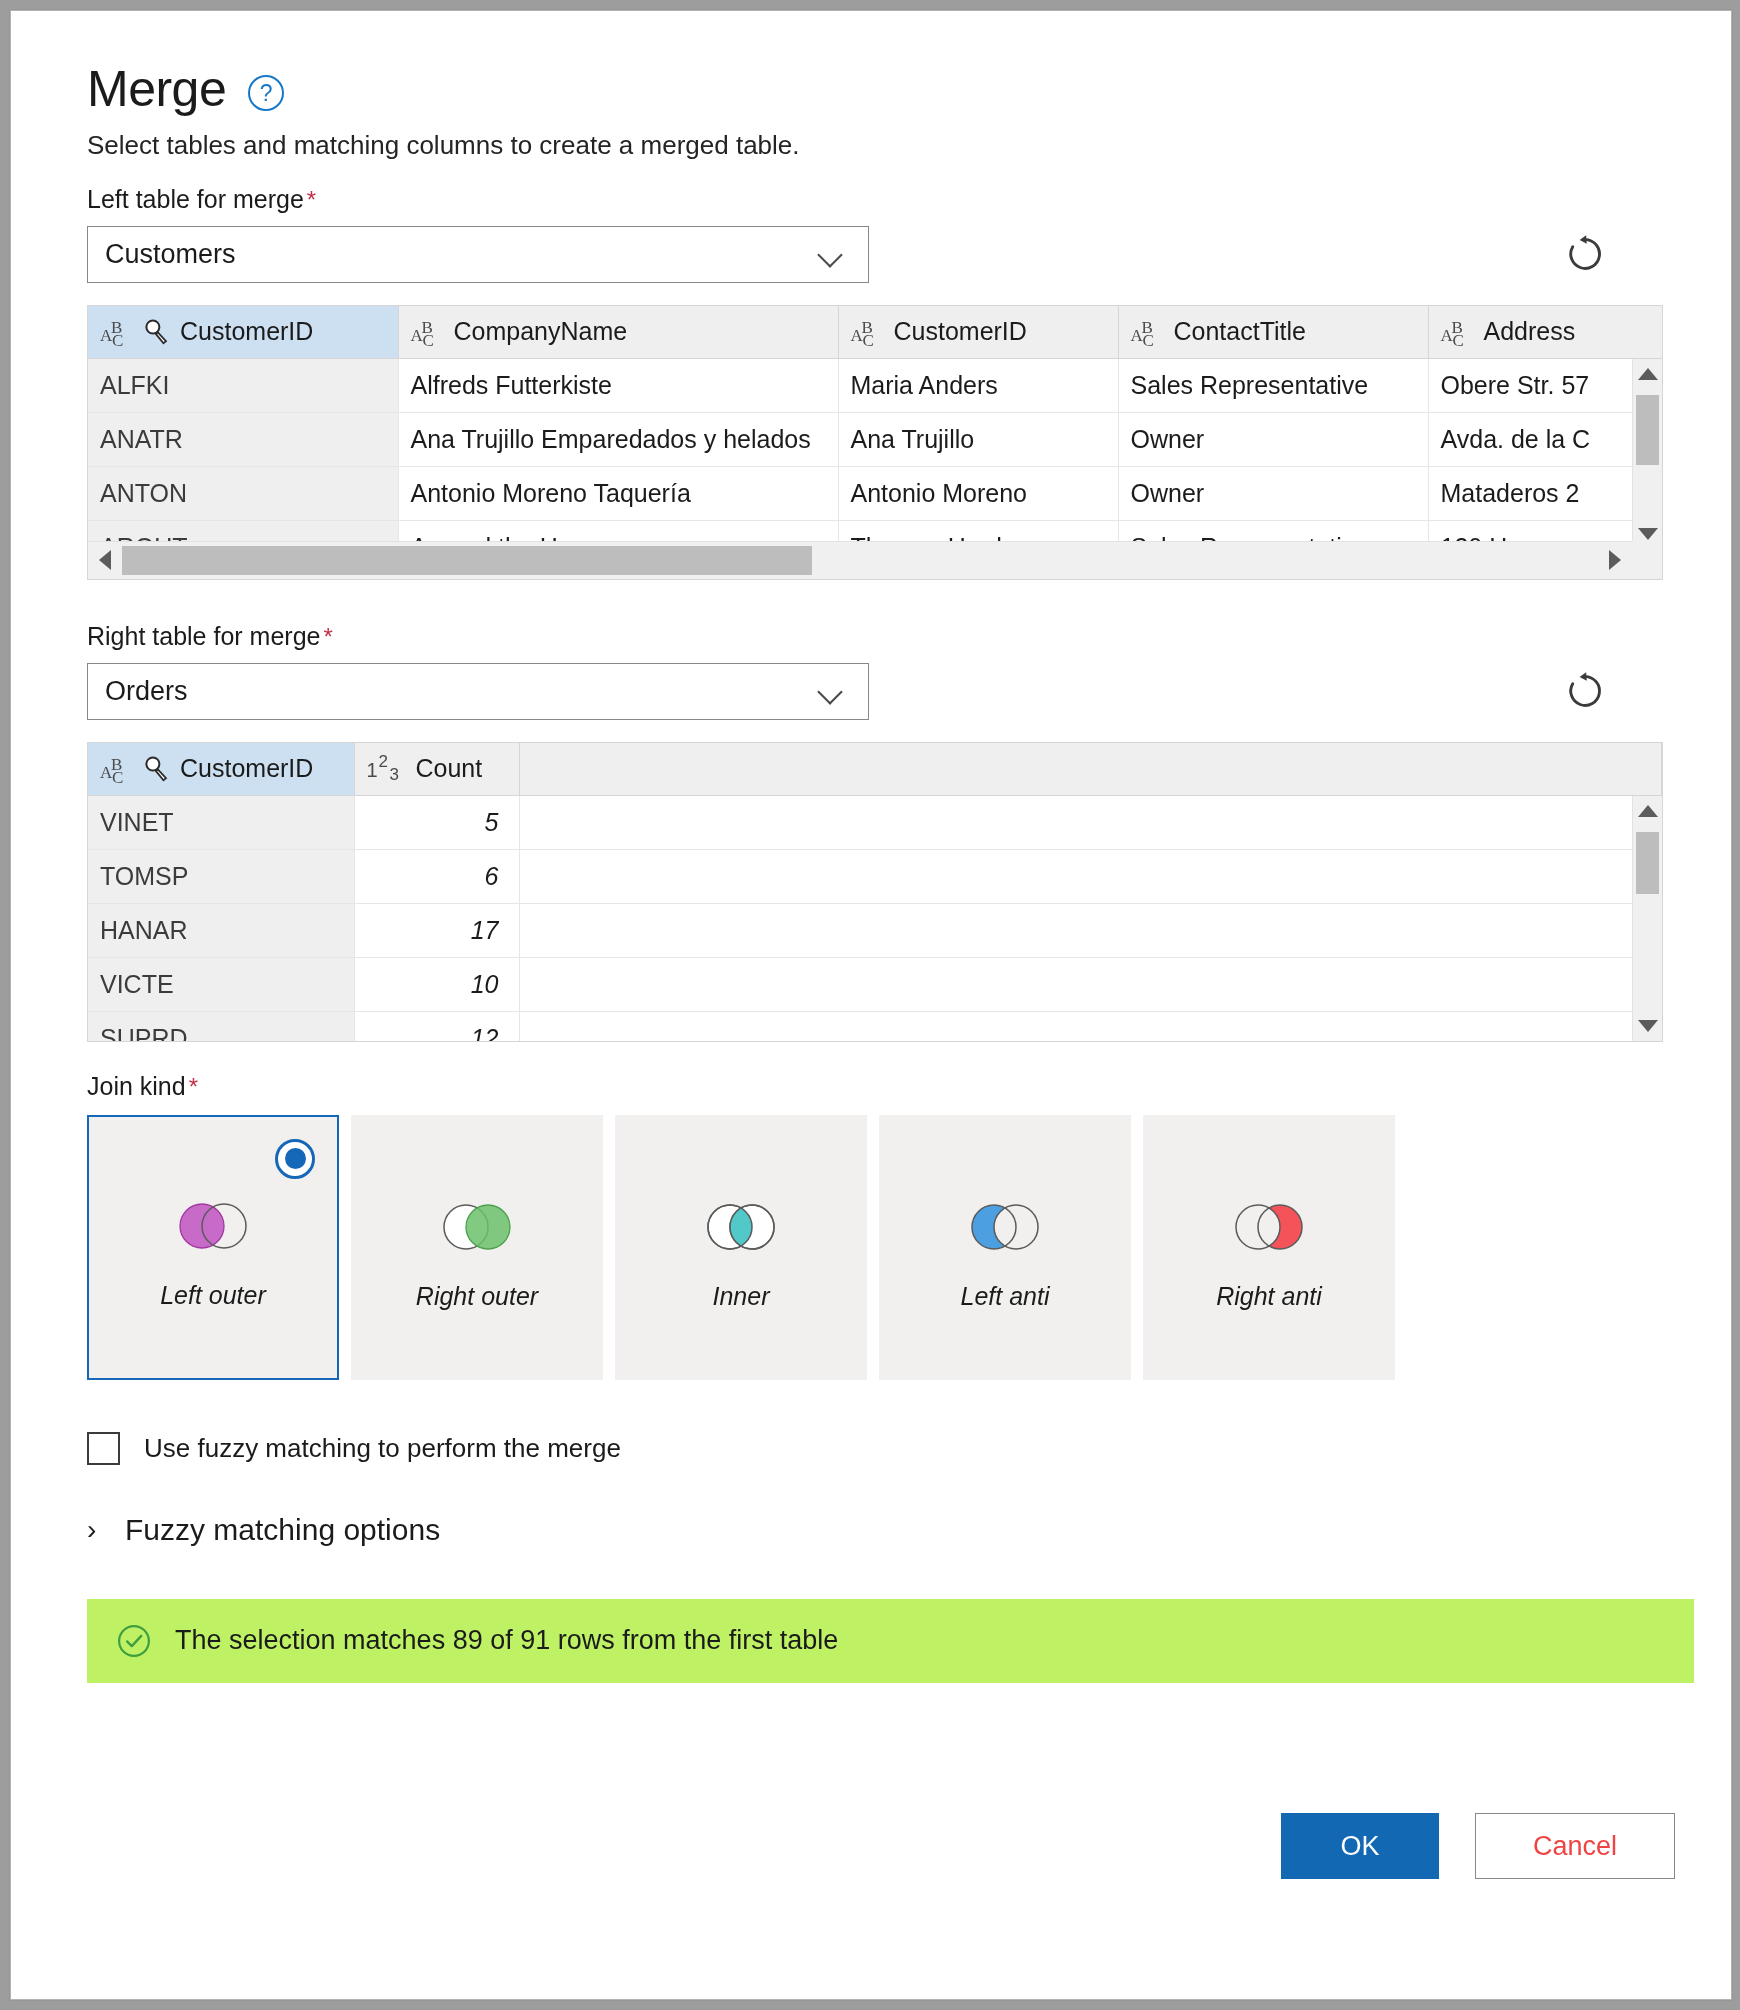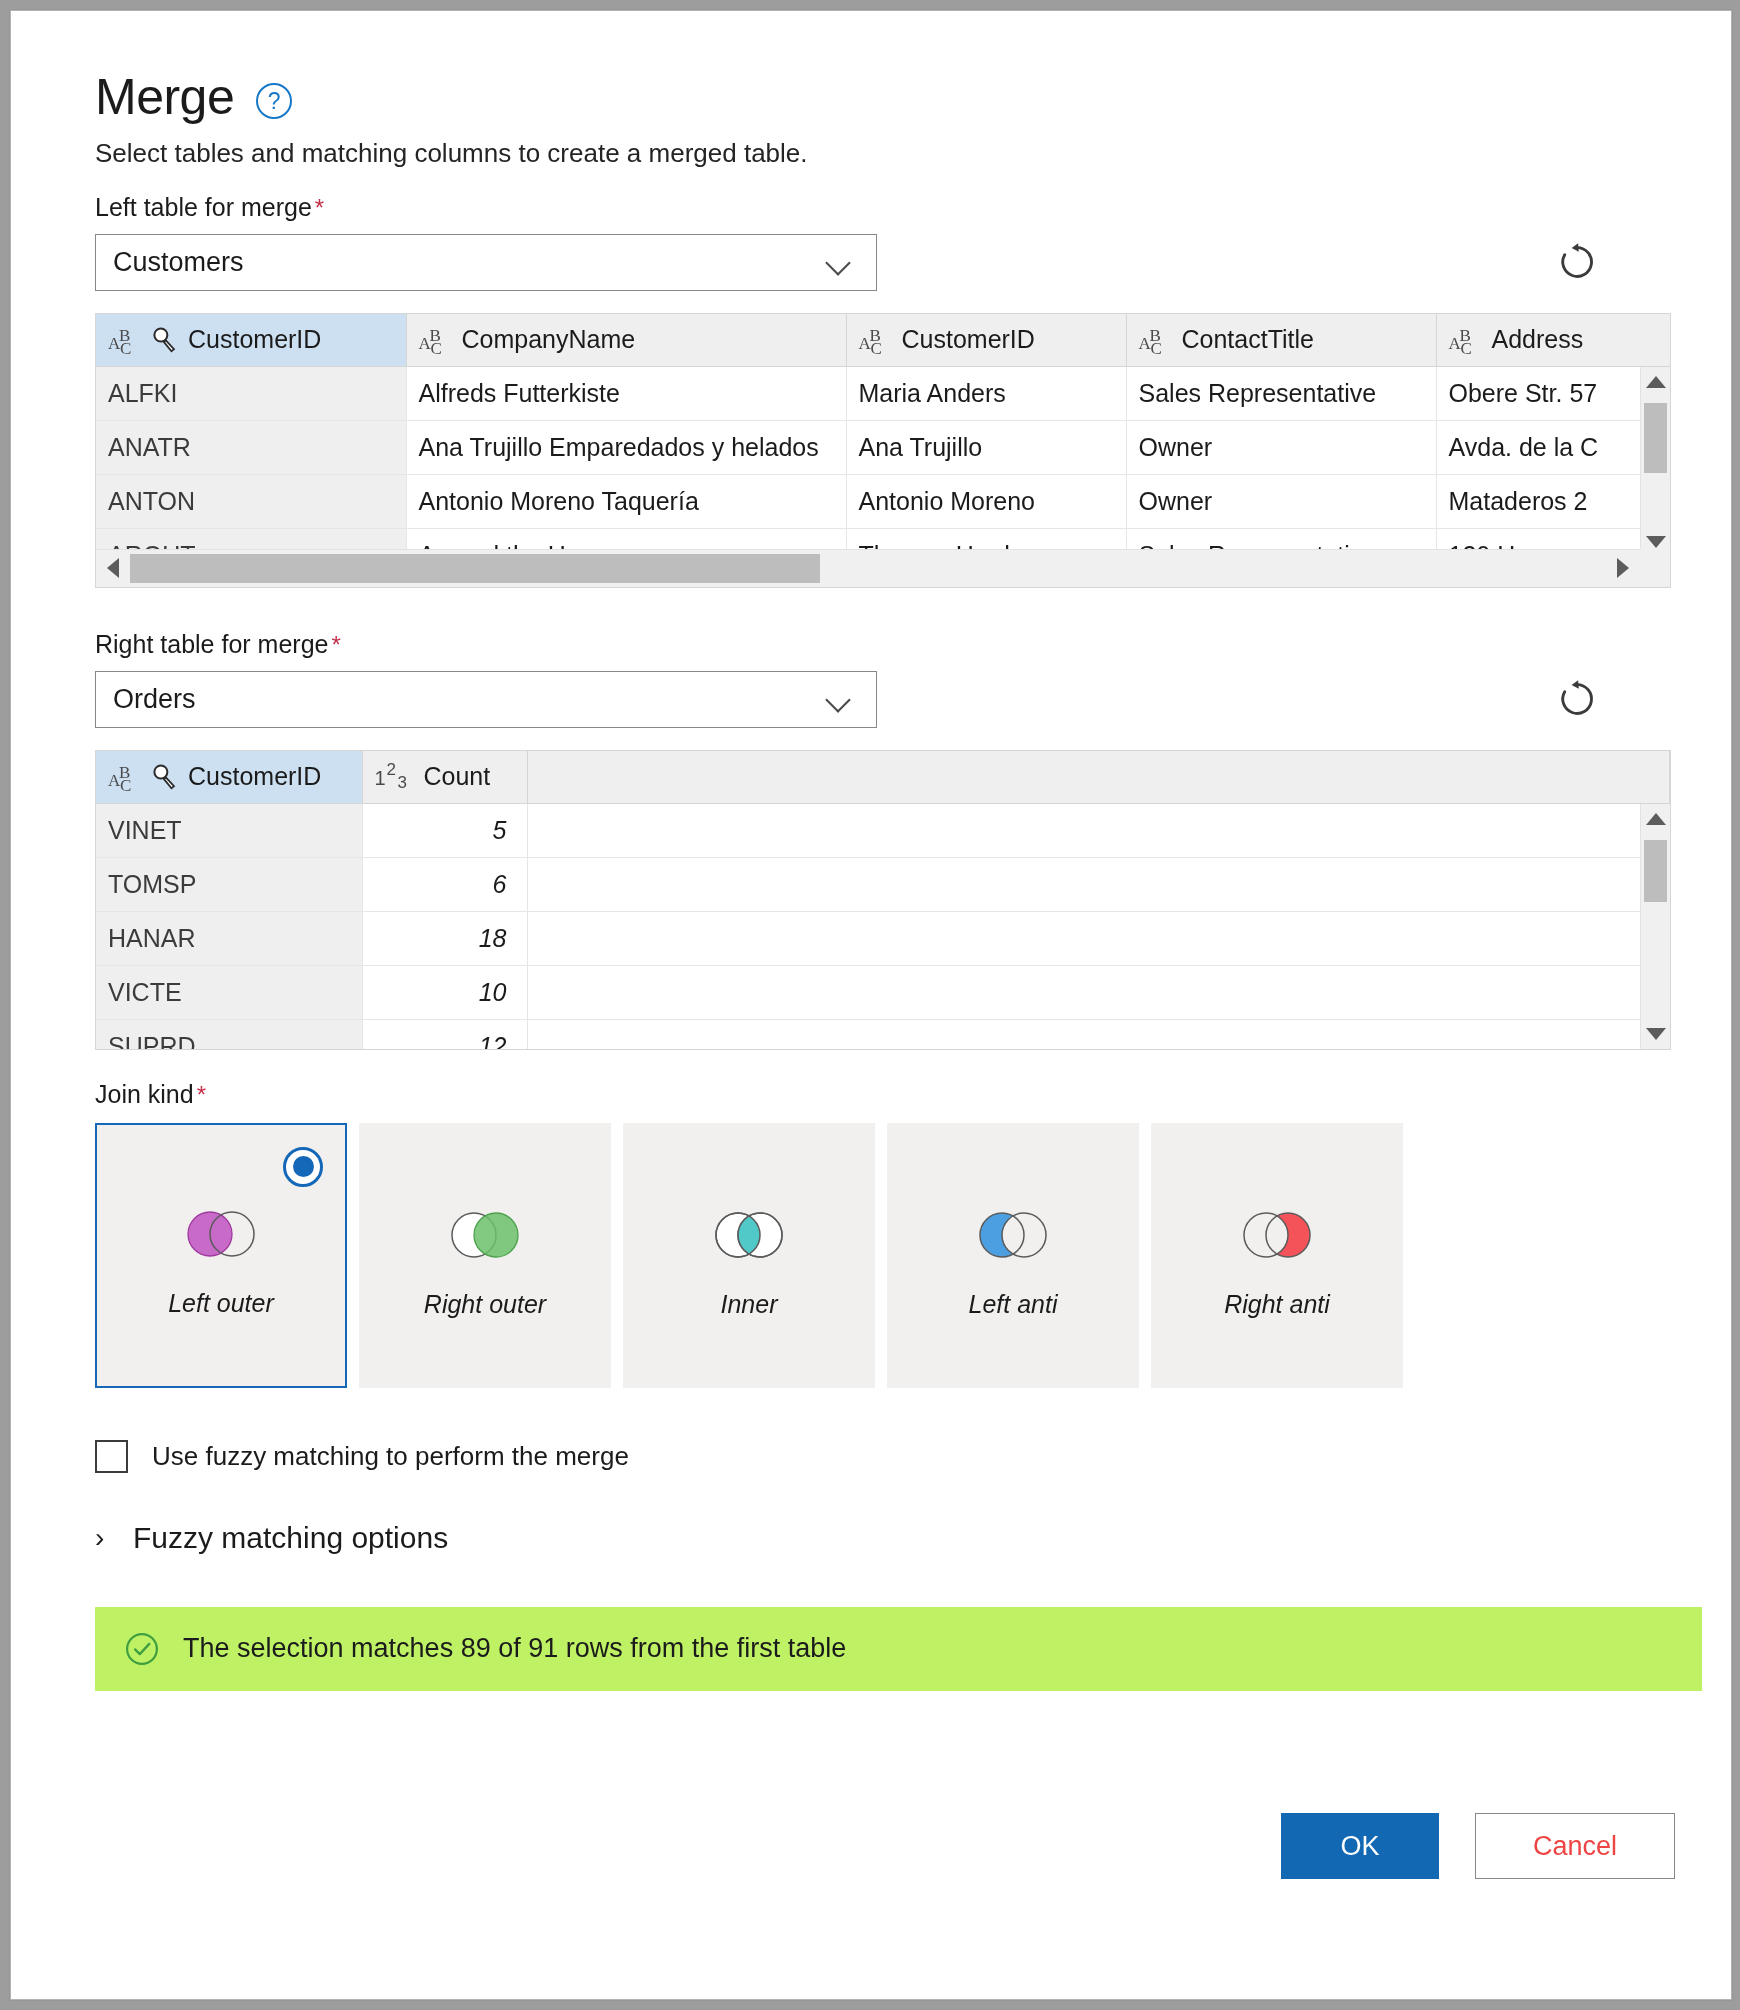--- a/index.html
+++ b/index.html
@@ -15,21 +15,21 @@
     width: 1740px; height: 2010px;
     background: #9d9d9d;
   }
   .dialog {
     position: absolute;
     left: 10px; top: 10px;
     width: 1722px; height: 1990px;
     background: #ffffff;
     border: 1px solid #b3b3b3;
     box-shadow: 0 0 0 1px rgba(0,0,0,0.04);
-    padding: 12px;
+    padding: 4px;
     overflow: hidden;
   }
   .inner { padding: 48px 56px 0 72px; }
 
   
   .title-row { display: flex; align-items: center; gap: 22px; margin-bottom: 8px; }
   .title {
     font-size: 50px; font-weight: 400; color: #1b1b1b; letter-spacing: -0.5px;
     line-height: 1.05;
   }
@@ -427,21 +427,21 @@
               <td class="num">5</td>
               <td class="blank"></td>
             </tr>
             <tr>
               <td class="shade">TOMSP</td>
               <td class="num">6</td>
               <td class="blank"></td>
             </tr>
             <tr>
               <td class="shade">HANAR</td>
-              <td class="num">18</td>
+              <td class="num">17</td>
               <td class="blank"></td>
             </tr>
             <tr>
               <td class="shade">VICTE</td>
               <td class="num">10</td>
               <td class="blank"></td>
             </tr>
             <tr>
               <td class="shade">SUPRD</td>
               <td class="num">12</td>

